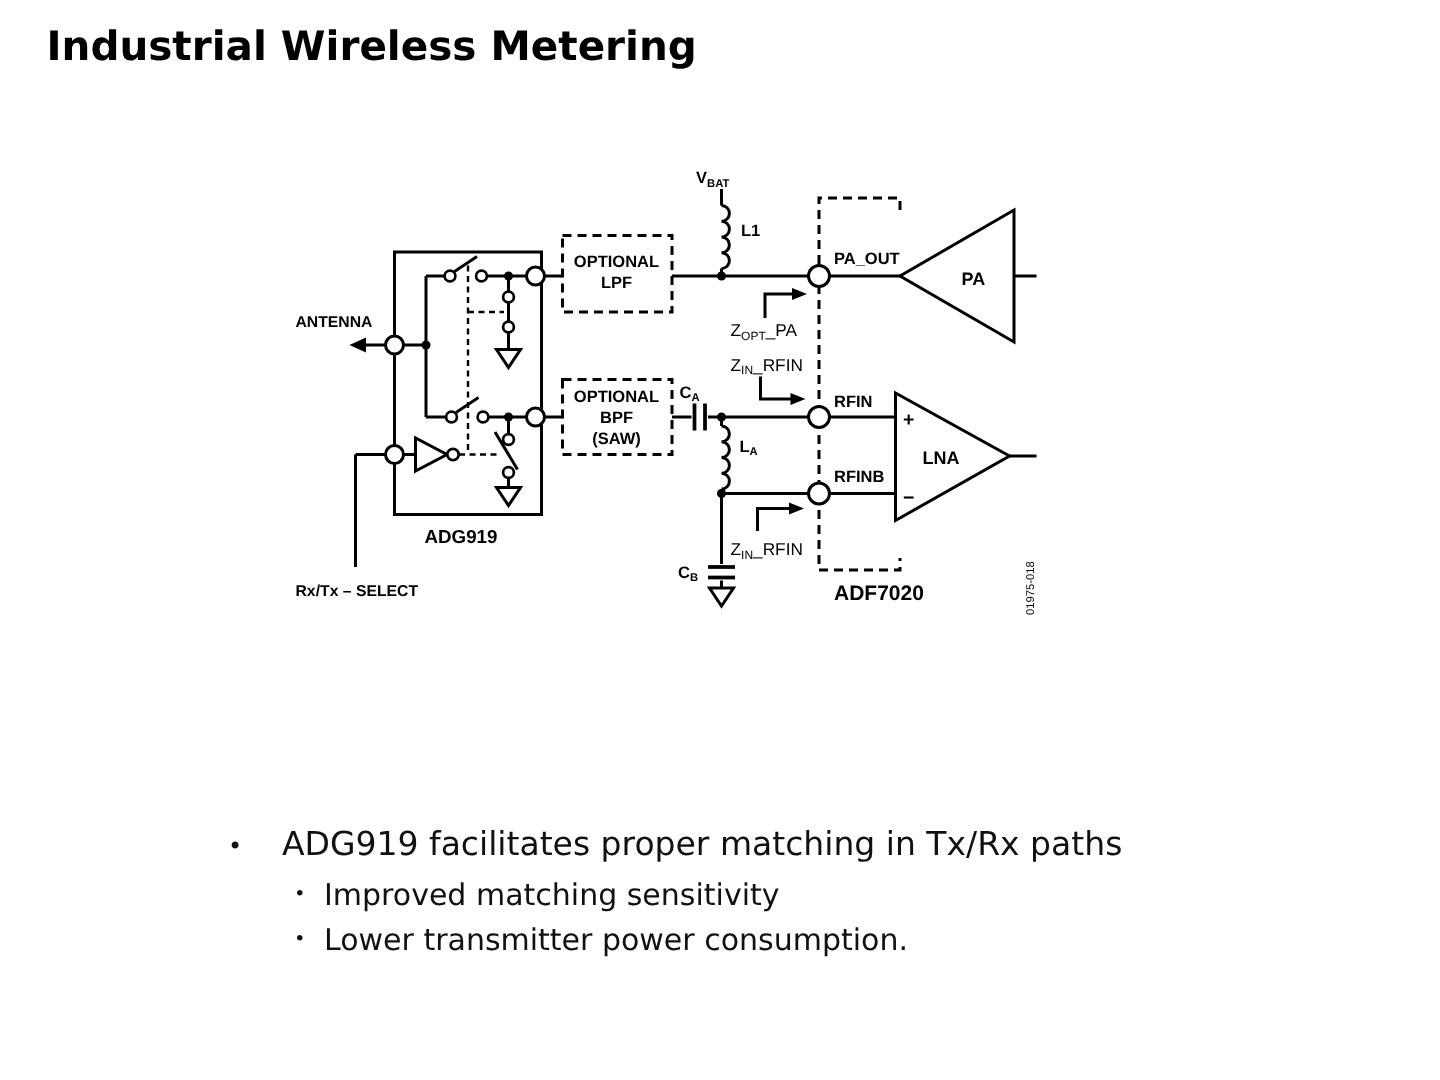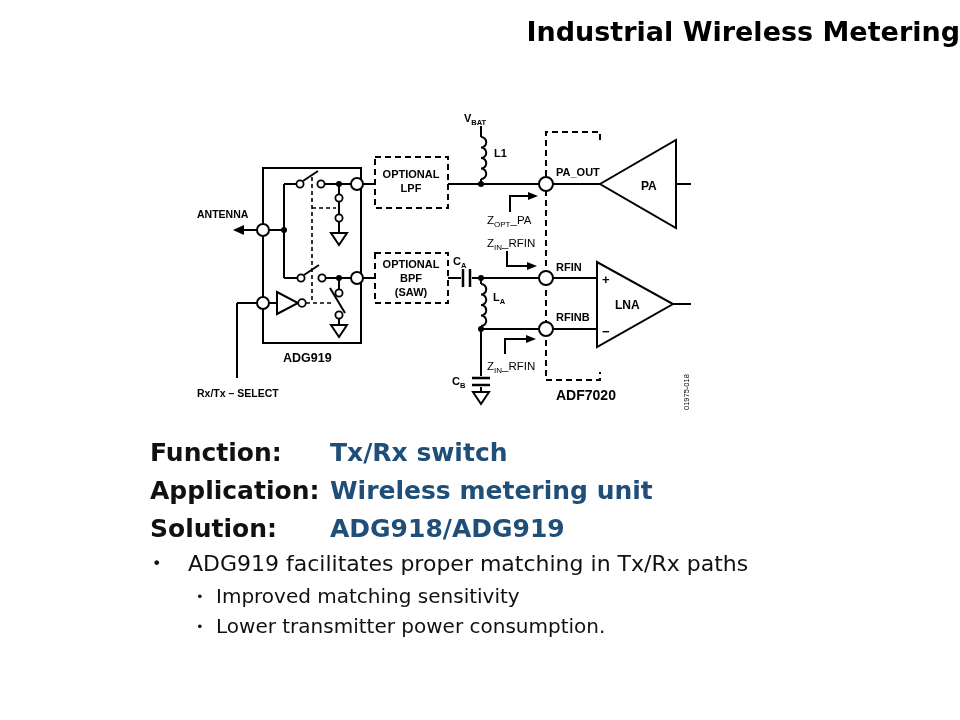--- a/index.html
+++ b/index.html
@@ -1,22 +1,22 @@
 <!DOCTYPE html>
 <html><head>
 <meta charset="utf-8">
 <style>
   html,body{margin:0;padding:0;background:#fff;}
   #slide{
     position:relative;width:960px;height:720px;background:#ffffff;
     font-family:"DejaVu Sans", sans-serif;color:#1a1a1a;overflow:hidden;
   }
   .title{
-    position:absolute;left:0;right:0;top:16px;text-align:right;
-    font-size:27px;font-weight:bold;color:#000;
+    position:absolute;left:0;right:0;top:16px;text-align:left;
+    font-size:27px;font-weight:bold;color:#000;padding-left:31px;
   }
   svg text{font-family:"Liberation Sans", sans-serif;fill:#000;}
   svg .blbl{font-weight:bold;}
   .info{position:absolute;left:150px;top:434px;}
   .info-row{display:flex;font-weight:bold;font-size:25px;line-height:38px;}
   .info-row .label{width:180px;color:#111;}
   .info-row .value{color:#1F4E79;}
   .bullet-row{position:absolute;display:flex;color:#111;}
   .b-main{left:152px;top:550px;font-size:22px;line-height:27px;}
   .b-main .dot{width:36px;font-size:16px;}
@@ -190,34 +190,20 @@
     <text class="blbl" font-size="11" x="556" y="271">RFIN</text>
     <text class="blbl" font-size="11" x="556" y="321">RFINB</text>
     <text class="blbl" font-size="12" x="641" y="190">PA</text>
     <text class="blbl" font-size="13" x="602" y="284">+</text>
     <text class="blbl" font-size="13" x="602" y="336">−</text>
     <text class="blbl" font-size="12" x="615" y="309">LNA</text>
     <text class="blbl" font-size="14" x="556" y="400">ADF7020</text>
     <text font-size="7.5" fill="#555" x="689" y="410" transform="rotate(-90 689 410)">01975-018</text>
   </svg>
 
-  <div class="info">
-    <div class="info-row">
-      <span class="label">Function:</span>
-      <span class="value">Tx/Rx switch</span>
-    </div>
-    <div class="info-row">
-      <span class="label">Application:</span>
-      <span class="value">Wireless metering unit</span>
-    </div>
-    <div class="info-row">
-      <span class="label">Solution:</span>
-      <span class="value">ADG918/ADG919</span>
-    </div>
-  </div>
 
   <div class="bullet-row b-main">
     <span class="dot">•</span>
     <span>ADG919 facilitates proper matching in Tx/Rx paths</span>
   </div>
   <div class="bullet-row b-sub b-sub1">
     <span class="dot">•</span>
     <span>Improved matching sensitivity</span>
   </div>
   <div class="bullet-row b-sub b-sub2">

